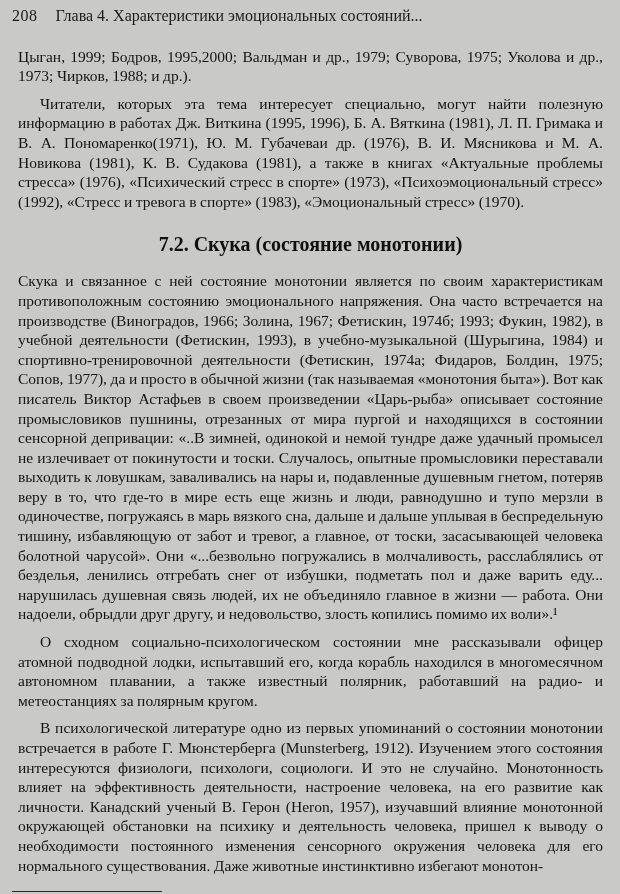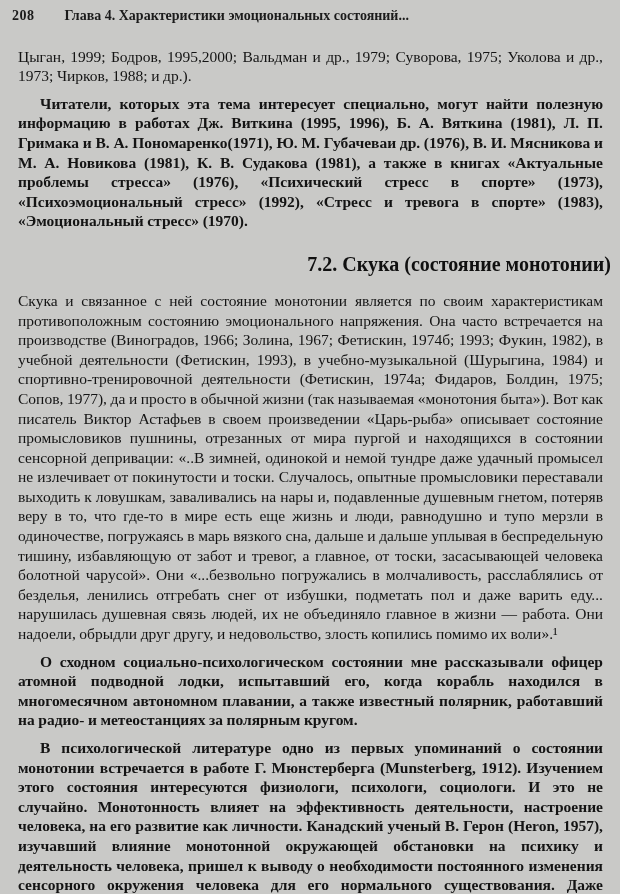--- a/index.html
+++ b/index.html
@@ -20,48 +20,46 @@
     box-sizing: border-box;
     width: 620px;
     height: 894px;
     padding: 6px 9px 10px 10px;
     display: flex;
     flex-direction: column;
   }
   .running-head {
     display: flex;
     align-items: baseline;
-    gap: 30px;
-    font-size: 14px;
+    gap: 18px;
+    font-size: 16px;
     margin: 0 0 13px 2px;
     color: #1b1b1b;
-    font-weight: bold;
   }
   .running-head .pagenum {
     letter-spacing: 0.5px;
   }
   .body-text {
     flex: 1 1 auto;
   }
   p.para {
     margin: 8px;
     text-align: justify;
     hyphens: auto;
     -webkit-hyphens: auto;
     word-spacing: -0.3px;
   }
   p.indent {
     text-indent: 22px;
-    font-weight: bold;
   }
   h2.section-heading {
     font-size: 20px;
     line-height: 24px;
     font-weight: bold;
-    text-align: right;
+    text-align: center;
     margin: 21px 0 15px 0;
     color: #101010;
   }
   .footnote {
     margin-top: 8px;
   }
   .footnote-rule {
     width: 150px;
     height: 0;
     border-top: 1px solid #2a2a2a;

